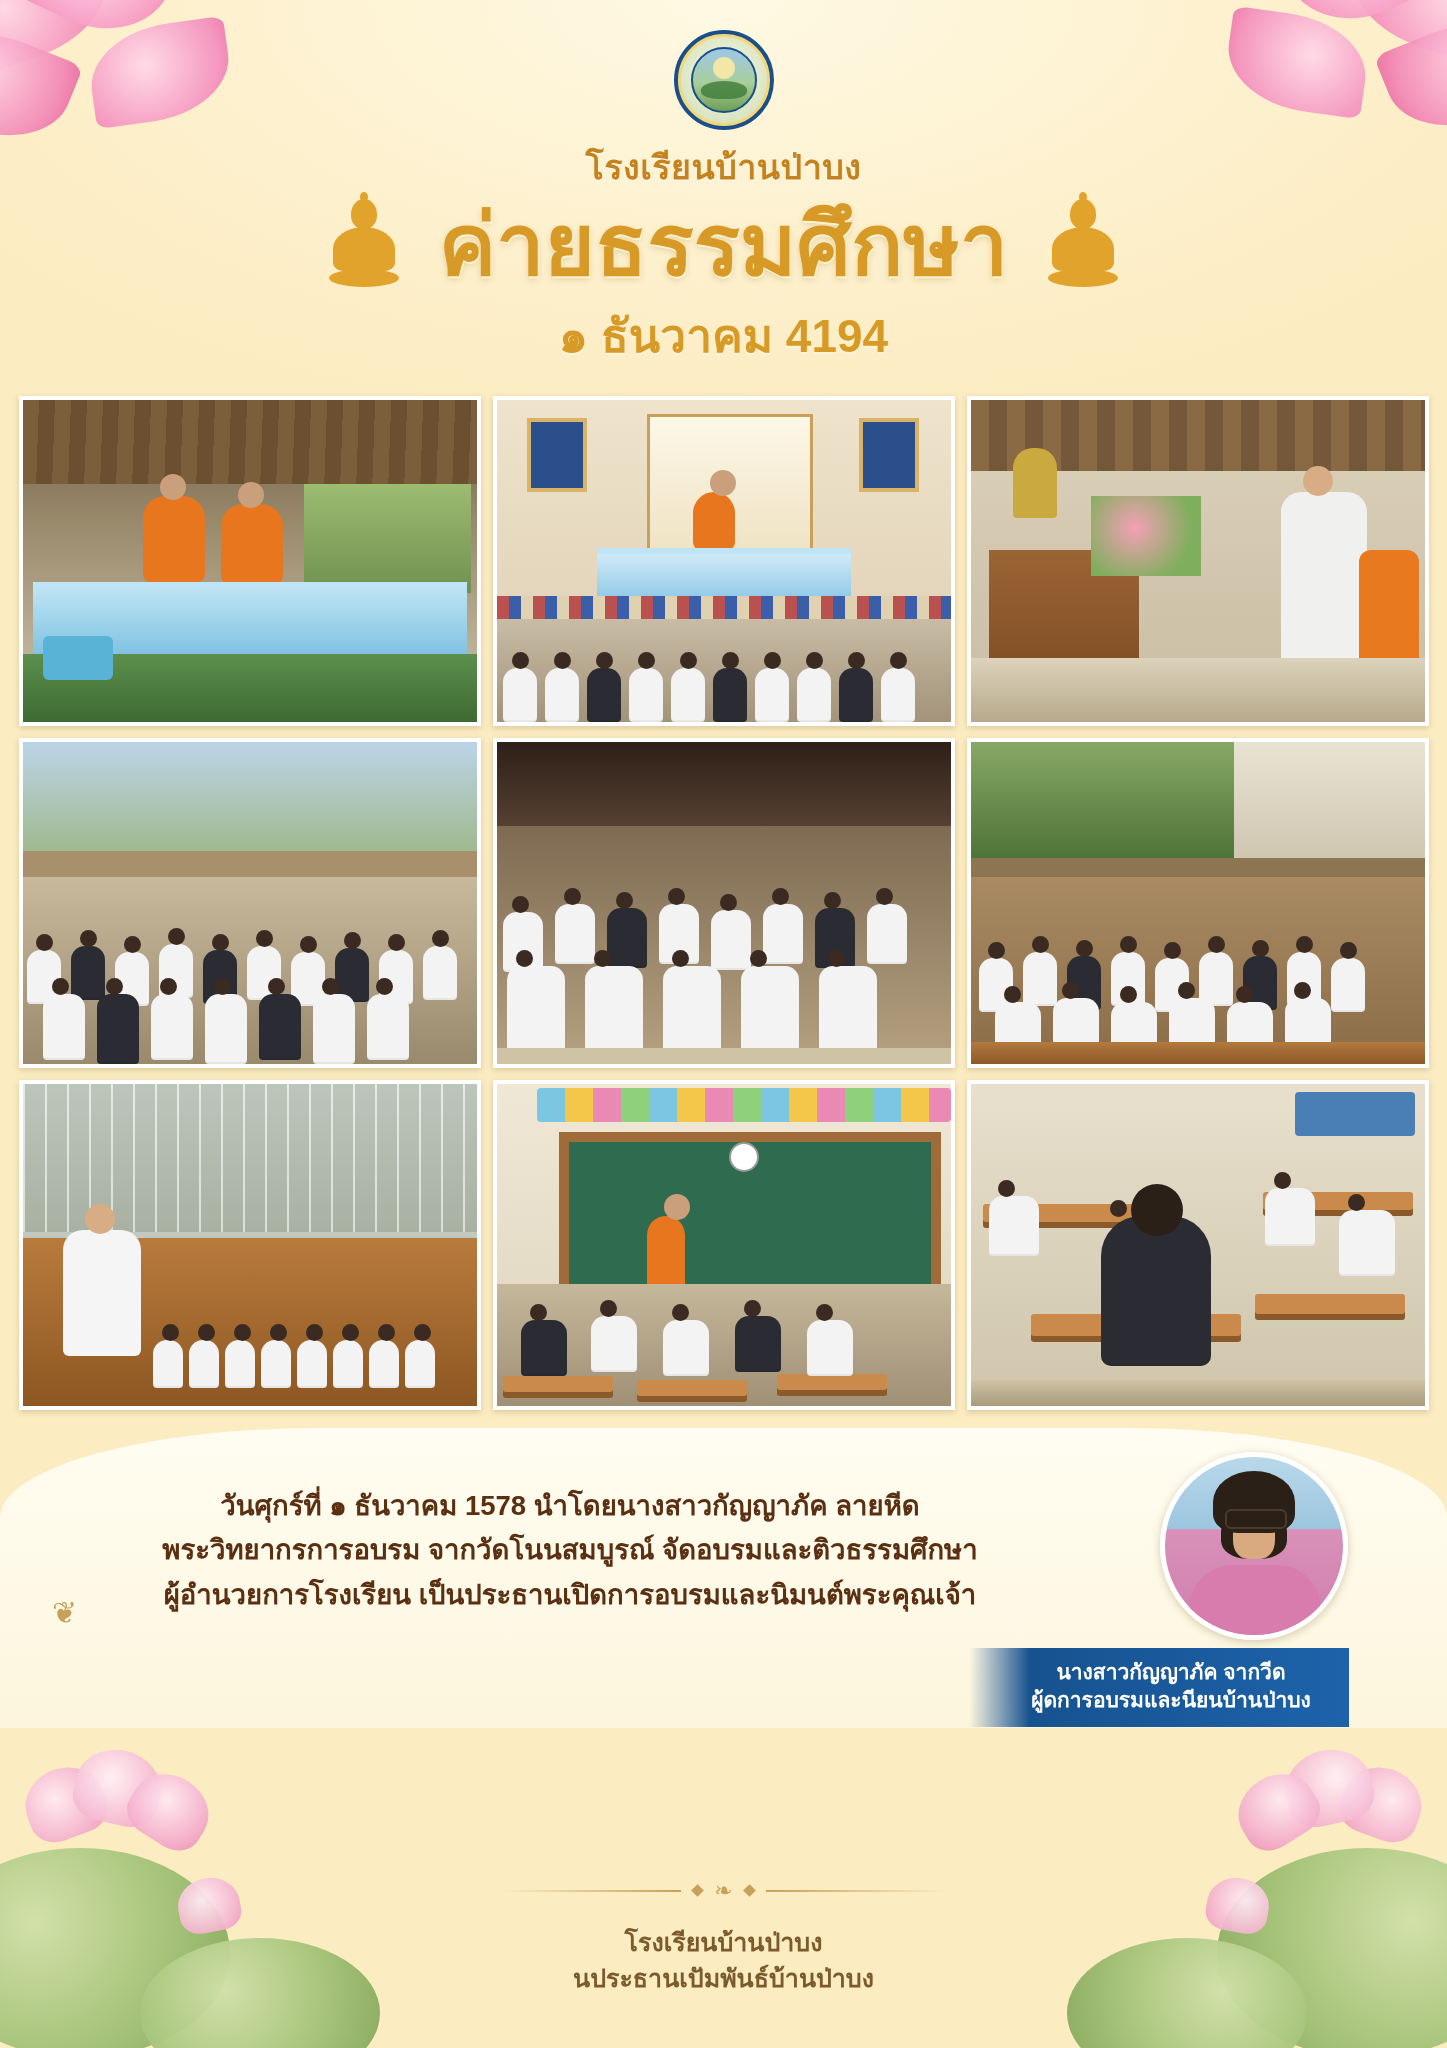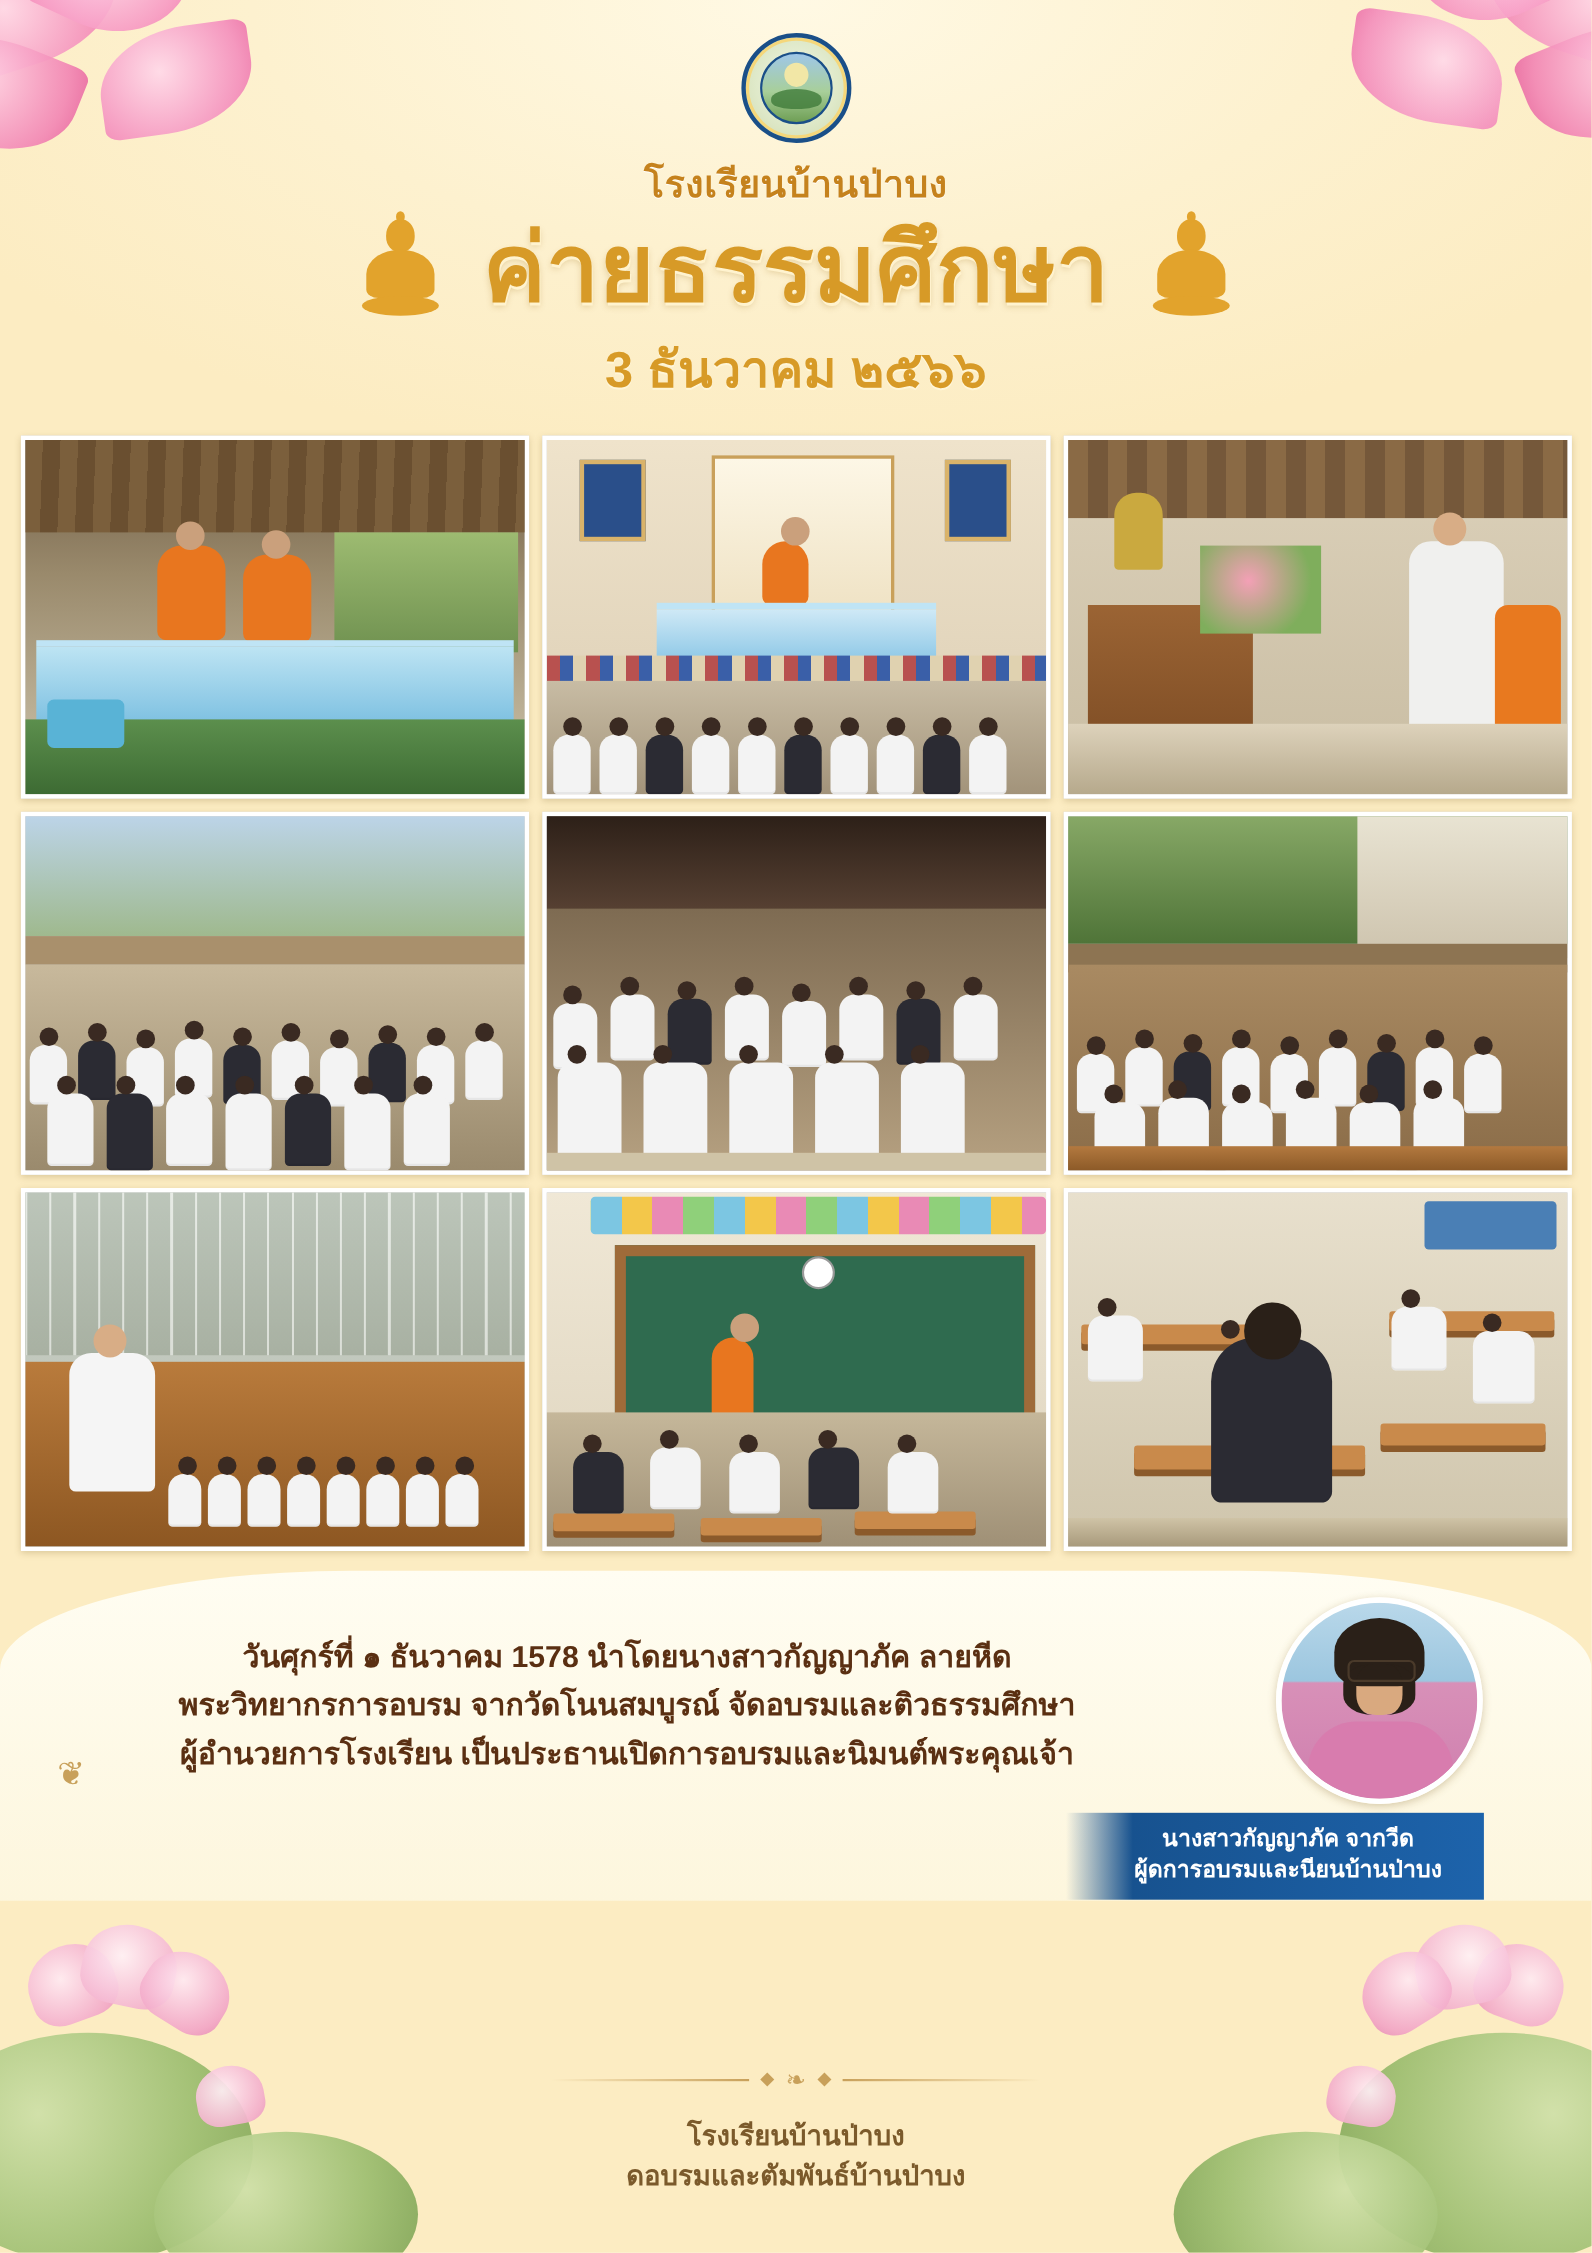--- a/index.html
+++ b/index.html
@@ -354,21 +354,21 @@
           <div class="body"></div>
           <div class="base"></div>
       </div>
       <div class="main-title">ค่ายธรรมศึกษา</div>
       <div class="buddha">
         <div class="head"></div>
           <div class="body"></div>
           <div class="base"></div>
       </div>
     </div>
-    <div class="event-date">3 ธันวาคม ๒๕๖๖</div>
+    <div class="event-date">๑ ธันวาคม 4194</div>
   </div>
 
   <div class="gallery">
 
     <div class="photo">
       <div class="scene">
         <div class="wall" style="background:linear-gradient(180deg,#6d5b45 0%,#9a8a6c 38%,#cfc6ae 100%)"></div>
         <div class="roof" style="height:26%;background:repeating-linear-gradient(92deg,#7b5f3c 0 16px,#6a4f30 16px 32px)"></div>
         <div style="position:absolute;right:6px;top:26%;bottom:40%;left:62%;background:linear-gradient(180deg,#9dbb71,#6f9150)"></div>
         <div class="monk" style="left:120px;top:96px;width:62px;height:86px;"></div>
@@ -582,16 +582,16 @@
 
   <div class="footer">
     <div class="divider">
       <span class="bar"></span>
       <span class="dot"></span>
       <span class="swirl">❧</span>
       <span class="dot"></span>
       <span class="bar right"></span>
     </div>
     <div class="footer-line">โรงเรียนบ้านป่าบง</div>
-    <div class="footer-line">ดอบรมและตัมพันธ์บ้านป่าบง</div>
+    <div class="footer-line">นประธานเปัมพันธ์บ้านป่าบง</div>
   </div>
 
 </div>
 
 </body></html>

